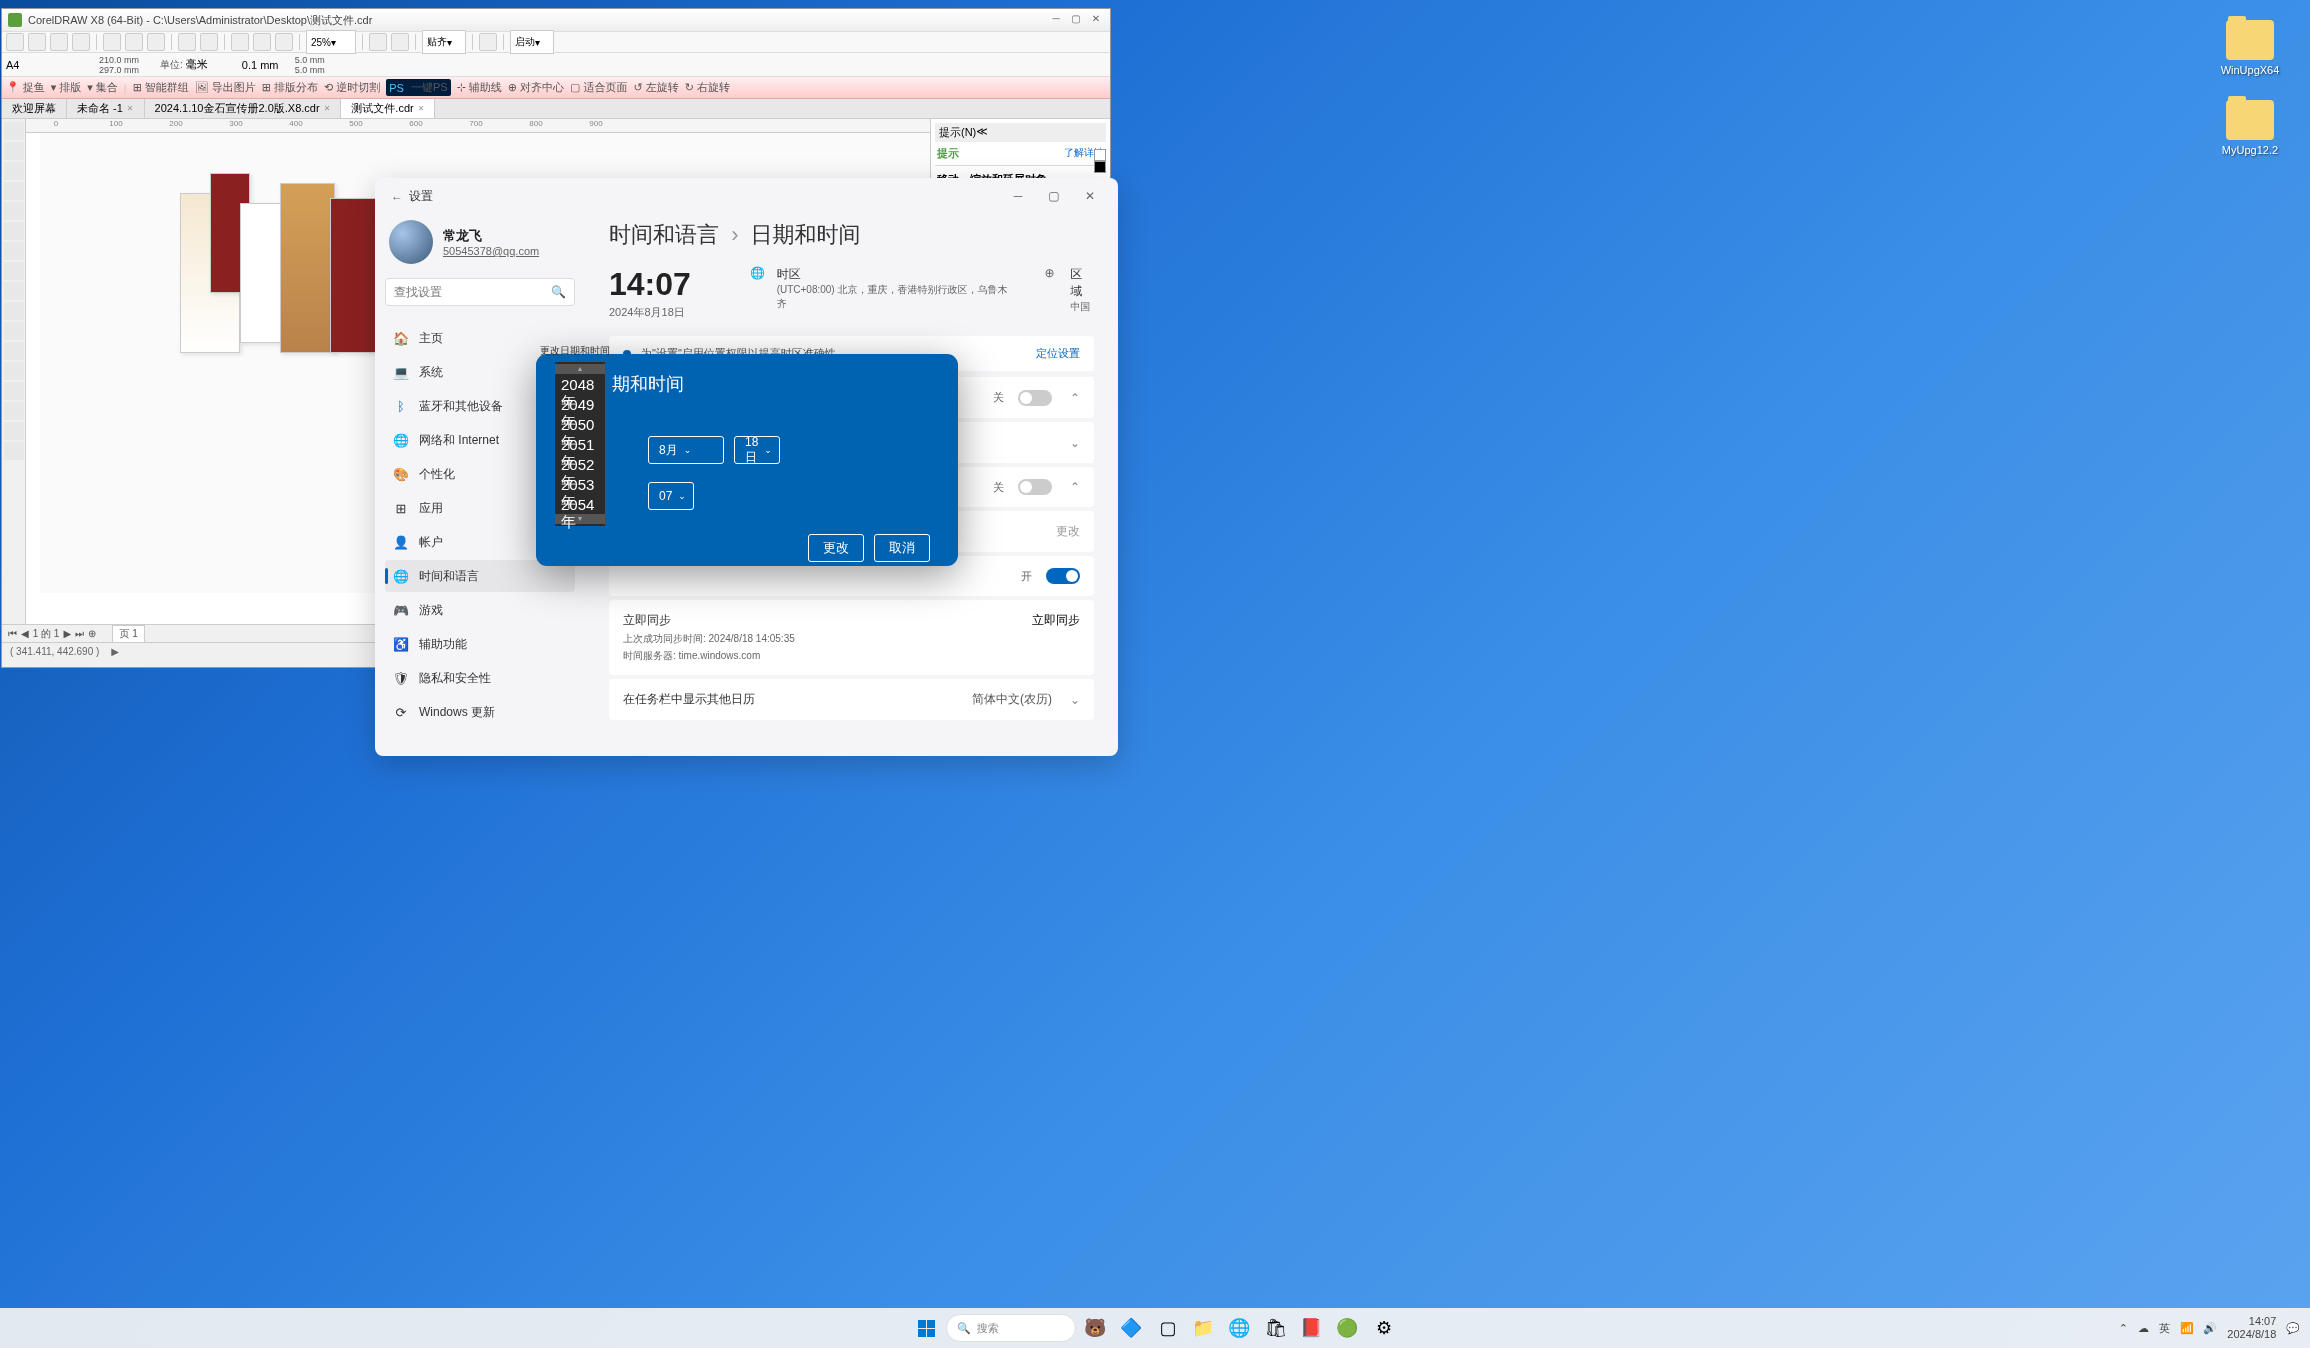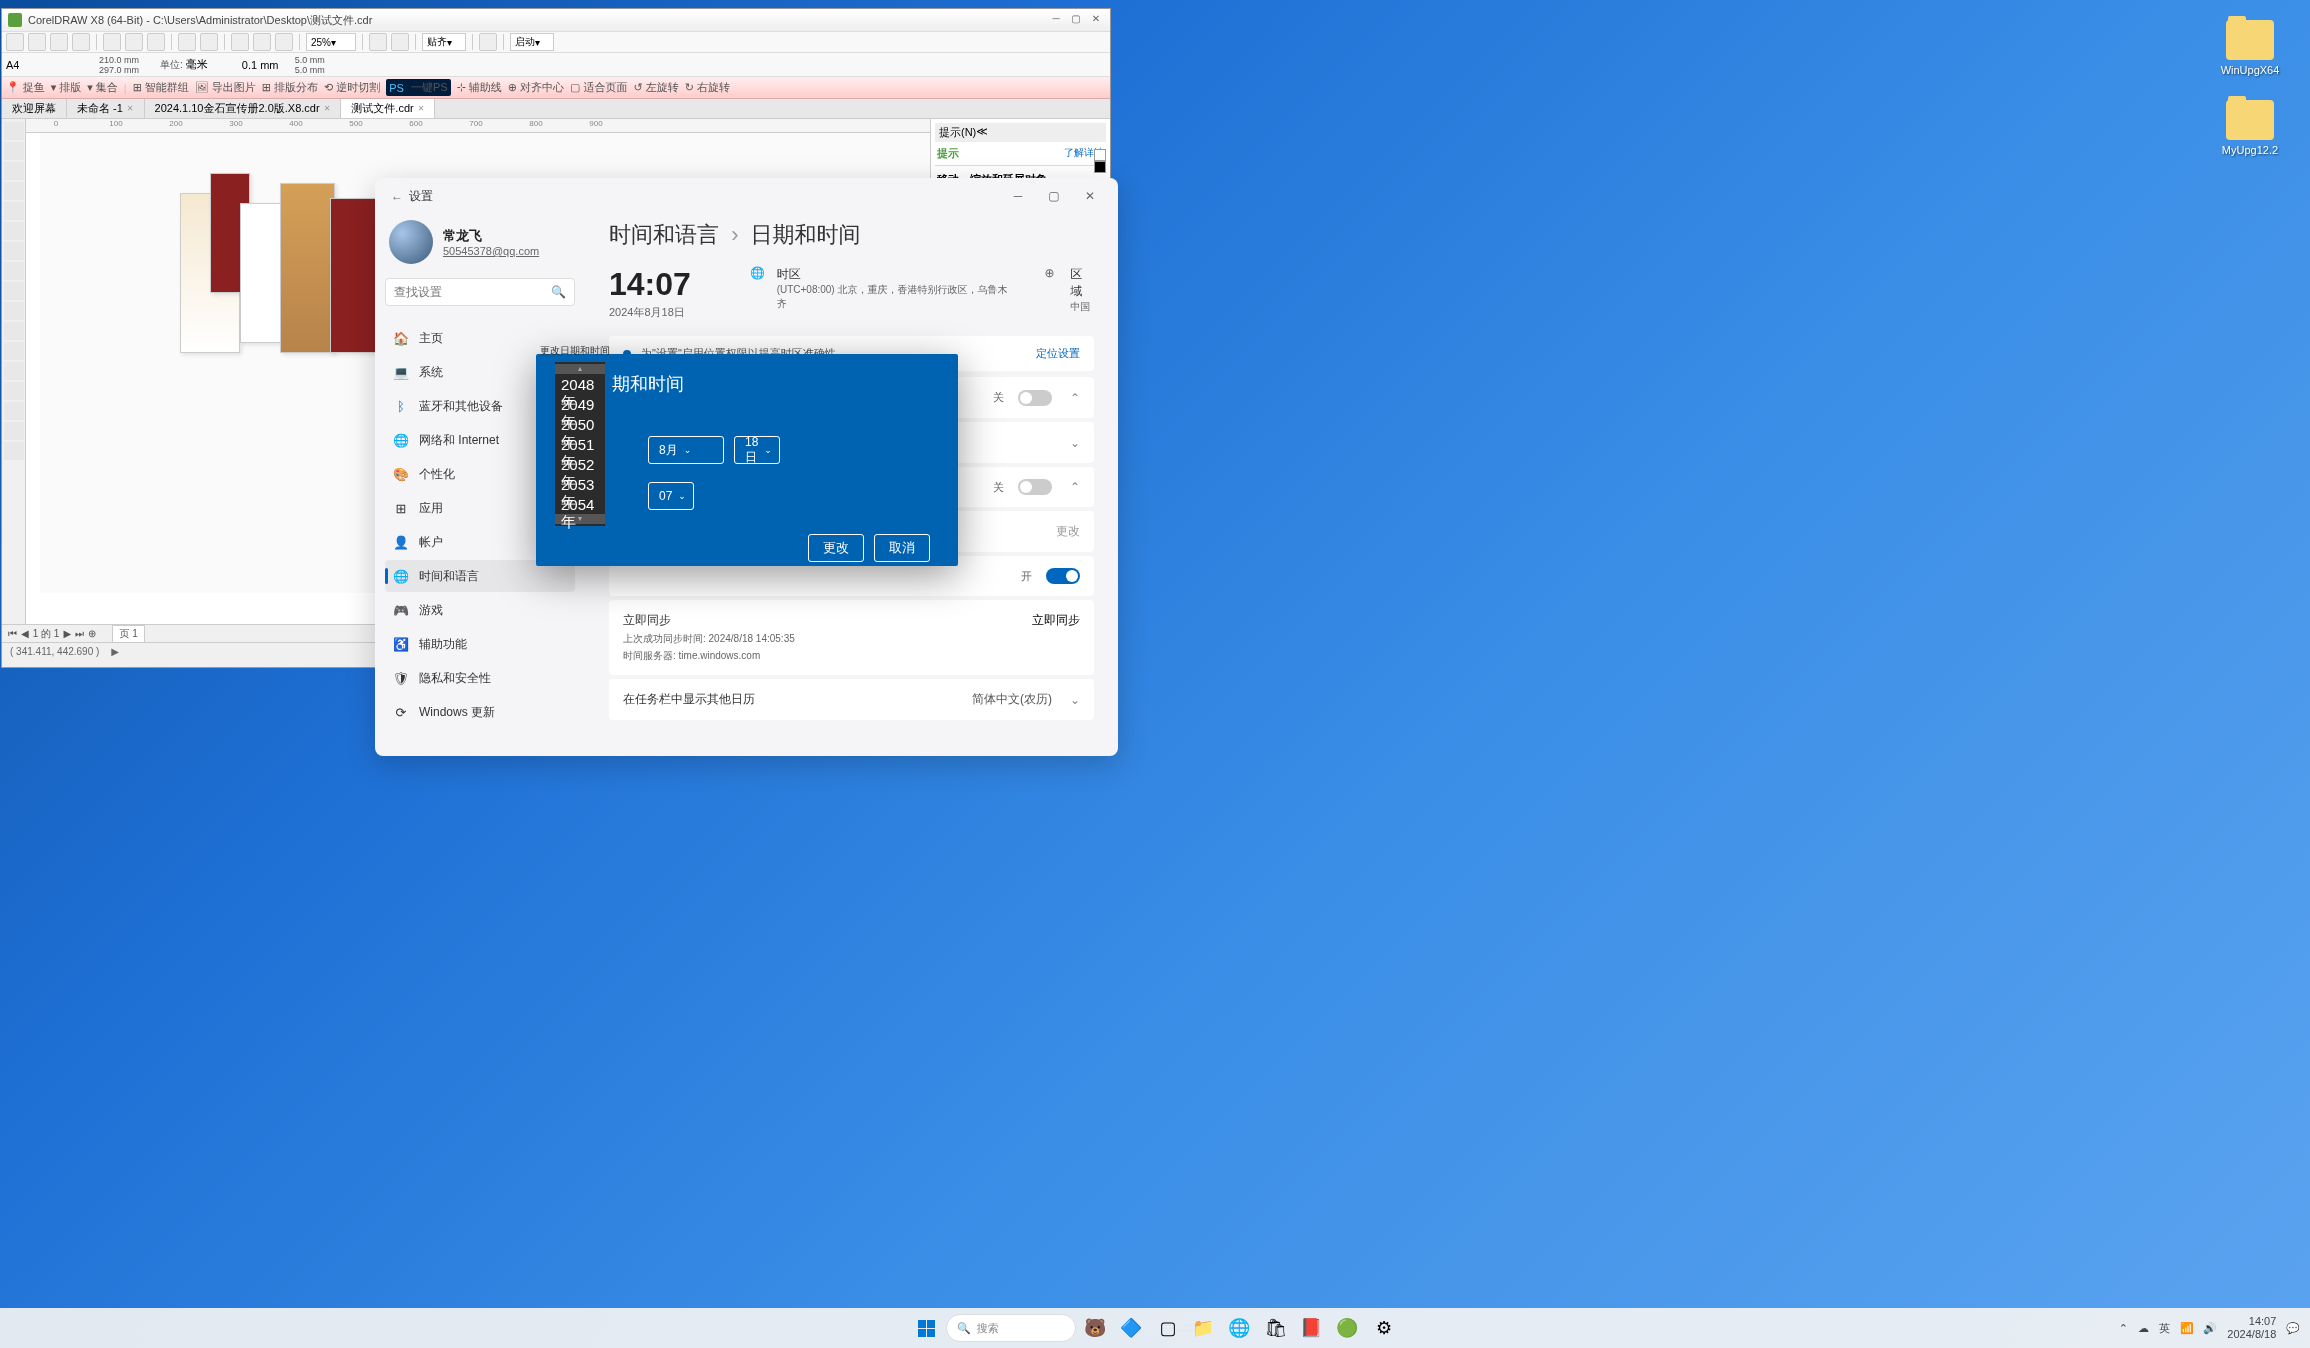--- a/index.html
+++ b/index.html
@@ -14,21 +14,21 @@
 .corel-window { position: absolute; top: 8px; left: 1px; width: 1110px; height: 660px; background: #f0f0f0; border: 1px solid #999; font-size: 11px; }
 .corel-titlebar { height: 22px; background: linear-gradient(#fff, #eee); display: flex; align-items: center; padding: 0 6px; color: #444; }
 .corel-titlebar .icon { width: 14px; height: 14px; background: #5a9e3e; border-radius: 2px; margin-right: 6px; }
 .corel-titlebar .title { flex: 1; font-size: 11px; }
 .corel-titlebar .ctrl { width: 16px; height: 14px; margin-left: 4px; cursor: pointer; text-align: center; font-size: 10px; color: #666; }
 .corel-menubar { height: 20px; background: #f5f5f5; display: flex; padding: 0 4px; }
 .corel-menubar .item { padding: 2px 6px; font-size: 11px; color: #333; }
 .corel-toolbar { height: 22px; background: #f8f8f8; border-top: 1px solid #ddd; border-bottom: 1px solid #ddd; display: flex; align-items: center; padding: 0 4px; gap: 4px; }
 .corel-toolbar .btn { width: 18px; height: 18px; background: #eee; border: 1px solid #ccc; border-radius: 2px; }
 .corel-toolbar .sep { width: 1px; height: 16px; background: #ccc; margin: 0 2px; }
-.corel-toolbar .combo { height: 18px; background: #fff; border: 1px solid #ccc; padding: 0 4px; display: flex; align-items: center; font-size: 10px; }
+.corel-toolbar .combo { height: 24px; background: #fff; border: 1px solid #ccc; padding: 0 4px; display: flex; align-items: center; font-size: 10px; }
 .corel-toolbar2 { height: 24px; background: #f8f8f8; border-bottom: 1px solid #ddd; display: flex; align-items: center; padding: 0 4px; gap: 3px; }
 .corel-toolbar3 { height: 22px; background: linear-gradient(#fee, #fcc); border-bottom: 1px solid #daa; display: flex; align-items: center; padding: 0 4px; gap: 6px; font-size: 11px; }
 .corel-toolbar3 .tb3-item { display: flex; align-items: center; gap: 3px; color: #555; }
 .corel-tabs { height: 20px; background: #e8e8e8; display: flex; border-bottom: 1px solid #ccc; }
 .corel-tabs .tab { padding: 2px 10px; font-size: 11px; border-right: 1px solid #ccc; display: flex; align-items: center; gap: 4px; }
 .corel-tabs .tab.active { background: #fff; }
 .corel-tabs .close { font-size: 8px; color: #999; }
 .corel-body { display: flex; height: 505px; }
 .corel-toolbox { width: 24px; background: #f0f0f0; border-right: 1px solid #ccc; display: flex; flex-direction: column; padding-top: 2px; }
 .corel-toolbox .tool { width: 20px; height: 18px; margin: 1px auto; background: #e8e8e8; border: 1px solid transparent; }
@@ -87,21 +87,21 @@
 .settings-card .sub { font-size: 10px; color: #666; margin-top: 3px; }
 .settings-card .toggle { width: 34px; height: 16px; background: #ccc; border-radius: 8px; position: relative; }
 .settings-card .toggle::after { content: ''; position: absolute; width: 12px; height: 12px; background: #fff; border-radius: 50%; top: 2px; left: 2px; }
 .settings-card .toggle.on { background: #0067c0; }
 .settings-card .toggle.on::after { left: 20px; }
 .settings-card .chev { color: #888; font-size: 12px; margin-left: 8px; }
 .settings-card .state { color: #666; font-size: 11px; margin-right: 4px; }
 .settings-section-title { font-size: 13px; color: #333; padding: 14px 0 8px; }
 
 
-.dt-dialog { position: absolute; top: 354px; left: 536px; width: 422px; height: 212px; background: #0063b1; border-radius: 2px; box-shadow: 0 10px 40px rgba(0,0,0,0.4); color: #fff; font-size: 13px; z-index: 100; }
+.dt-dialog { position: absolute; top: 354px; left: 536px; width: 422px; height: 212px; background: #0063b1; border-radius: 11px; box-shadow: 0 10px 40px rgba(0,0,0,0.4); color: #fff; font-size: 13px; z-index: 100; }
 .dt-dialog-caption { position: absolute; top: -10px; left: 4px; font-size: 10px; color: #333; }
 .dt-dialog-body { padding: 18px 28px; }
 .dt-title { font-size: 18px; margin-bottom: 40px; margin-left: 48px; }
 .dt-row { display: flex; align-items: center; gap: 10px; margin-bottom: 18px; margin-left: 84px; }
 .dt-select { display: flex; align-items: center; gap: 6px; border: 1px solid #fff; border-radius: 3px; height: 28px; padding: 0 8px 0 10px; background: transparent; color: #fff; font-size: 12px; cursor: pointer; }
 .dt-select .arrow { font-size: 9px; }
 .dt-buttons { display: flex; gap: 10px; justify-content: flex-end; margin-top: 24px; }
 .dt-btn { width: 56px; height: 28px; border: 1px solid #fff; background: transparent; color: #fff; border-radius: 3px; font-size: 13px; cursor: pointer; }
 
 

